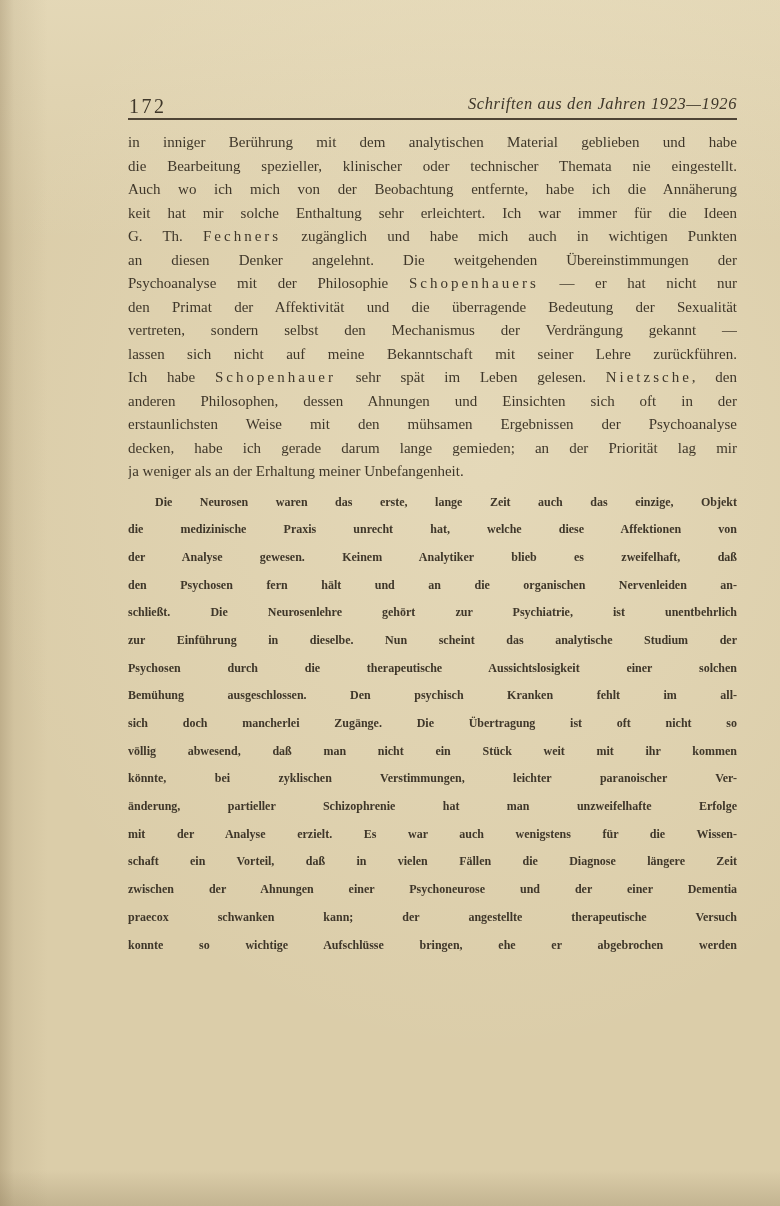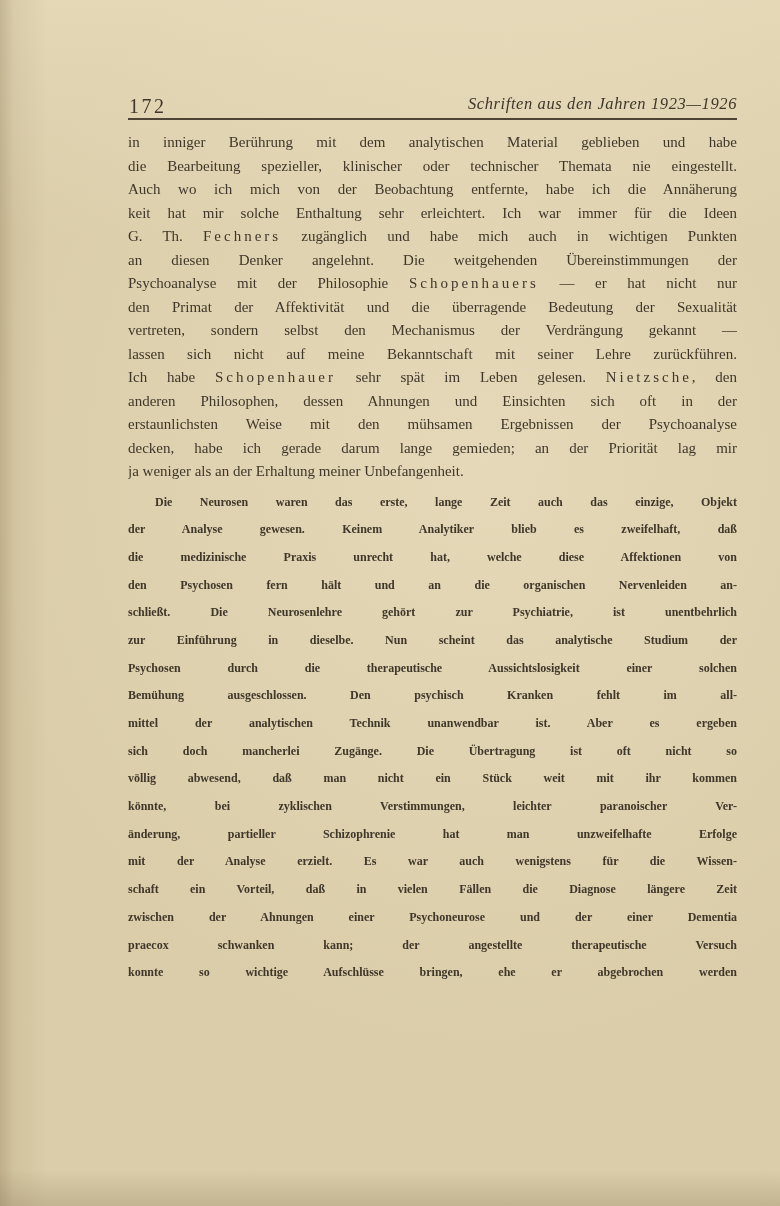--- a/index.html
+++ b/index.html
@@ -91,28 +91,27 @@
           <div class="line"><span>vertreten, sondern selbst den Mechanismus der Verdrängung gekannt —</span></div>
           <div class="line"><span>lassen sich nicht auf meine Bekanntschaft mit seiner Lehre zurückführen.</span></div>
           <div class="line"><span>Ich habe </span><span class="sp">Schopenhauer</span><span> sehr spät im Leben gelesen. </span><span class="sp">Nietzsche</span><span>, den</span></div>
           <div class="line"><span>anderen Philosophen, dessen Ahnungen und Einsichten sich oft in der</span></div>
           <div class="line"><span>erstaunlichsten Weise mit den mühsamen Ergebnissen der Psychoanalyse</span></div>
           <div class="line"><span>decken, habe ich gerade darum lange gemieden; an der Priorität lag mir</span></div>
           <div class="line no-just"><span>ja weniger als an der Erhaltung meiner Unbefangenheit.</span></div>
         </div>
         <div class="para large">
           <div class="line indent"><span>Die Neurosen waren das erste, lange Zeit auch das einzige, Objekt</span></div>
+          <div class="line"><span>die medizinische Praxis unrecht hat, welche diese Affektionen von</span></div>
           <div class="line"><span>der Analyse gewesen. Keinem Analytiker blieb es zweifelhaft, daß</span></div>
-          <div class="line"><span>die medizinische Praxis unrecht hat, welche diese Affektionen von</span></div>
           <div class="line"><span>den Psychosen fern hält und an die organischen Nervenleiden an-</span></div>
           <div class="line"><span>schließt. Die Neurosenlehre gehört zur Psychiatrie, ist unentbehrlich</span></div>
           <div class="line"><span>zur Einführung in dieselbe. Nun scheint das analytische Studium der</span></div>
           <div class="line"><span>Psychosen durch die therapeutische Aussichtslosigkeit einer solchen</span></div>
           <div class="line"><span>Bemühung ausgeschlossen. Den psychisch Kranken fehlt im all-</span></div>
-          <div class="line"><span>mittel der analytischen Technik unanwendbar ist. Aber es ergeben</span></div>
           <div class="line"><span>sich doch mancherlei Zugänge. Die Übertragung ist oft nicht so</span></div>
           <div class="line"><span>völlig abwesend, daß man nicht ein Stück weit mit ihr kommen</span></div>
           <div class="line"><span>könnte, bei zyklischen Verstimmungen, leichter paranoischer Ver-</span></div>
           <div class="line"><span>änderung, partieller Schizophrenie hat man unzweifelhafte Erfolge</span></div>
           <div class="line"><span>mit der Analyse erzielt. Es war auch wenigstens für die Wissen-</span></div>
           <div class="line"><span>schaft ein Vorteil, daß in vielen Fällen die Diagnose längere Zeit</span></div>
           <div class="line"><span>zwischen der Ahnungen einer Psychoneurose und der einer Dementia</span></div>
           <div class="line"><span>praecox schwanken kann; der angestellte therapeutische Versuch</span></div>
           <div class="line"><span>konnte so wichtige Aufschlüsse bringen, ehe er abgebrochen werden</span></div>
         </div>

